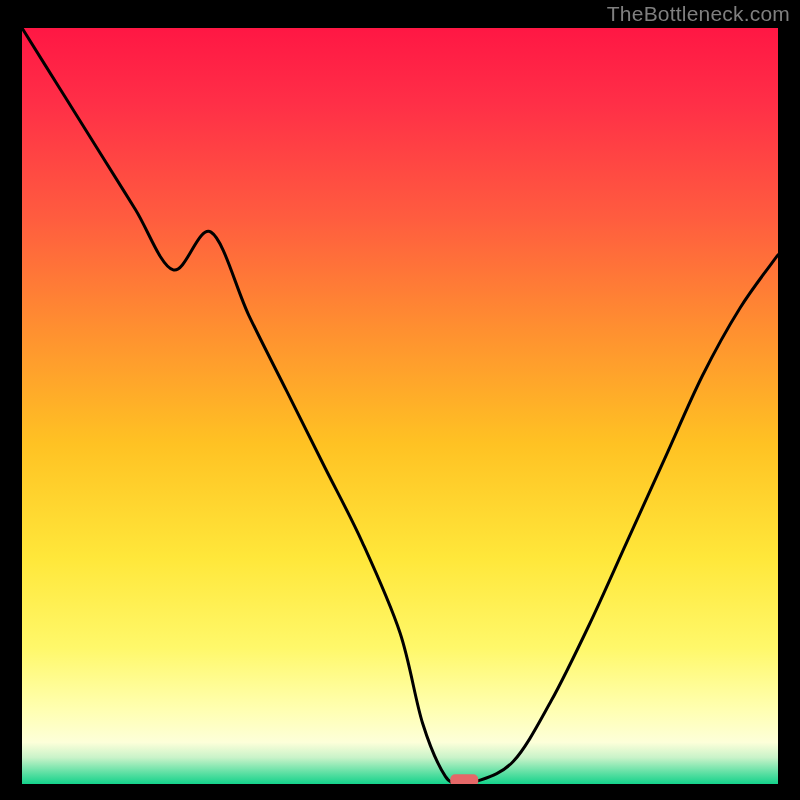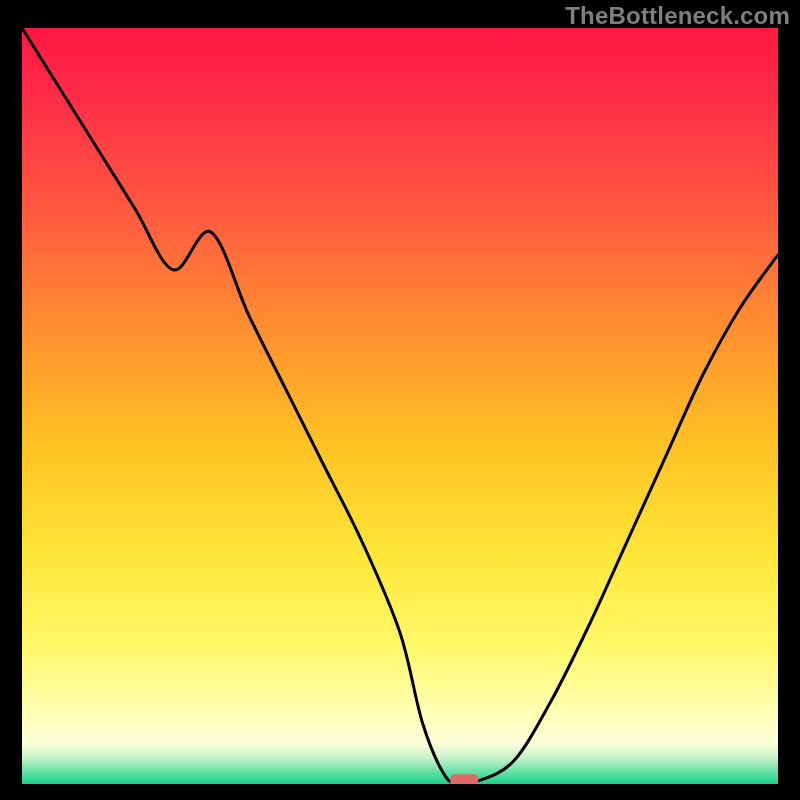--- a/index.html
+++ b/index.html
@@ -19,22 +19,22 @@
   }
   .plot {
     position: absolute;
     display: block;
   }
   .attribution {
     position: absolute;
     top: 2px;
     right: 10px;
     color: #7f7f7f;
-    font-size: 24px;
-    font-weight: 700;
+    font-size: 21px;
+    font-weight: 400;
     letter-spacing: 0.2px;
   }
 </style>
 </head>
 <body>
 
 <div class="frame">
   <svg class="plot" id="plot-svg" viewBox="0 0 756 756" preserveAspectRatio="none" width="756" style="left: 22px; top: 28px; width: 756px; height: 756px;">
     <defs>
       <linearGradient id="bg-grad" x1="0" y1="0" x2="0" y2="1">

